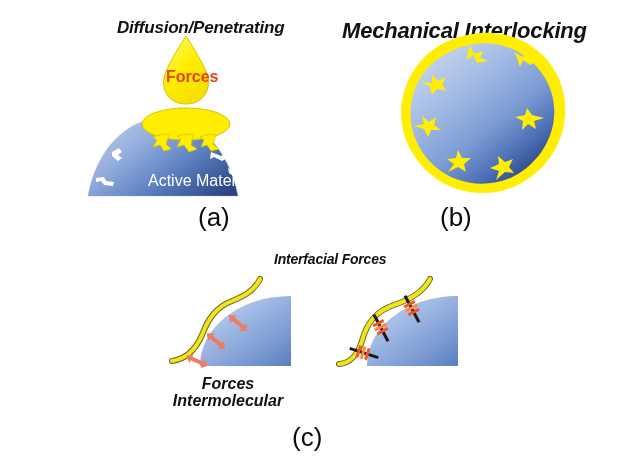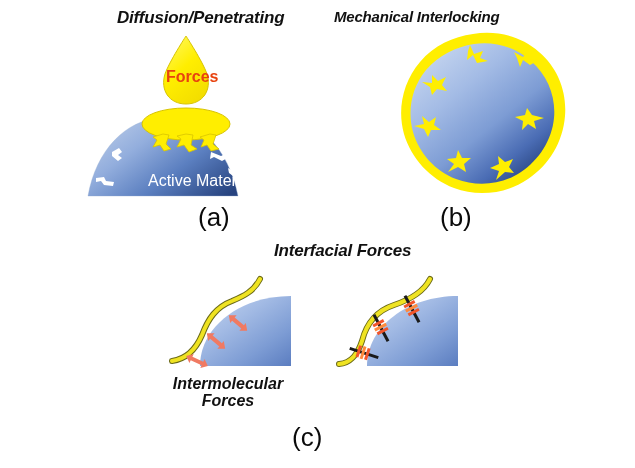--- a/index.html
+++ b/index.html
@@ -23,20 +23,21 @@
   }
 
   
   .title {
     position: absolute;
     font-weight: bold;
     font-style: italic;
     color: #111111;
     white-space: nowrap;
     letter-spacing: -0.2px;
+    margin-top: 10px;
   }
   .panel-label {
     position: absolute;
     font-weight: normal;
     font-style: normal;
     color: #0a0a0a;
     white-space: nowrap;
   }
   .sub-label {
     position: absolute;
@@ -48,27 +49,27 @@
   }
 
   
   #panel-a { position: absolute; left: 0; top: 0; width: 318px; height: 235px; }
   #title-a { left: 117px; top: 8px; font-size: 17px; }
   #label-a { left: 198px; top: 202px; font-size: 26px; }
   #svg-a { position: absolute; left: 0; top: 0; }
 
   
   #panel-b { position: absolute; left: 318px; top: 0; width: 317px; height: 235px; }
-  #title-b { left: 16px; top: 8px; font-size: 15px; }
+  #title-b { left: 24px; top: 8px; font-size: 22px; }
   #label-b { left: 122px; top: 202px; font-size: 26px; }
   #svg-b { position: absolute; left: 0; top: 0; }
 
   
   #panel-c { position: absolute; left: 0; top: 235px; width: 635px; height: 233px; }
-  #title-c { left: 274px; top: 6px; font-size: 17px; }
+  #title-c { left: 274px; top: 6px; font-size: 14px; }
   #label-c { left: 292px; top: 187px; font-size: 26px; }
   #svg-c { position: absolute; left: 0; top: 0; }
   #sub-label-left  { left: 148px; top: 140px; width: 160px; font-size: 16px; }
   #sub-label-right { left: 316px; top: 140px; width: 160px; font-size: 16px; }
 
   .binder-word {
     position: absolute;
     left: 166px;
     top: 68px;
     font-size: 16px;
@@ -276,21 +277,21 @@
             <line x1="-15" y1="0" x2="15" y2="0" stroke="#1a1a1a" stroke-width="3"></line>
             <rect x="-7" y="-6" width="3" height="12" fill="#f2552a"></rect>
             <rect x="-2.5" y="-6.5" width="3" height="13" fill="#ff8a3d"></rect>
             <rect x="2" y="-6" width="3" height="12" fill="#f2552a"></rect>
           </g>
         </g>
       </g>
     </svg>
 
     <div class="sub-label" id="sub-label-left">
+      <div>Forces</div>
       <div>Intermolecular</div>
-      <div>Forces</div>
     </div>
 
 
     <div class="panel-label" id="label-c">(c)</div>
   </div>
 
 </div>
 
 </body></html>

